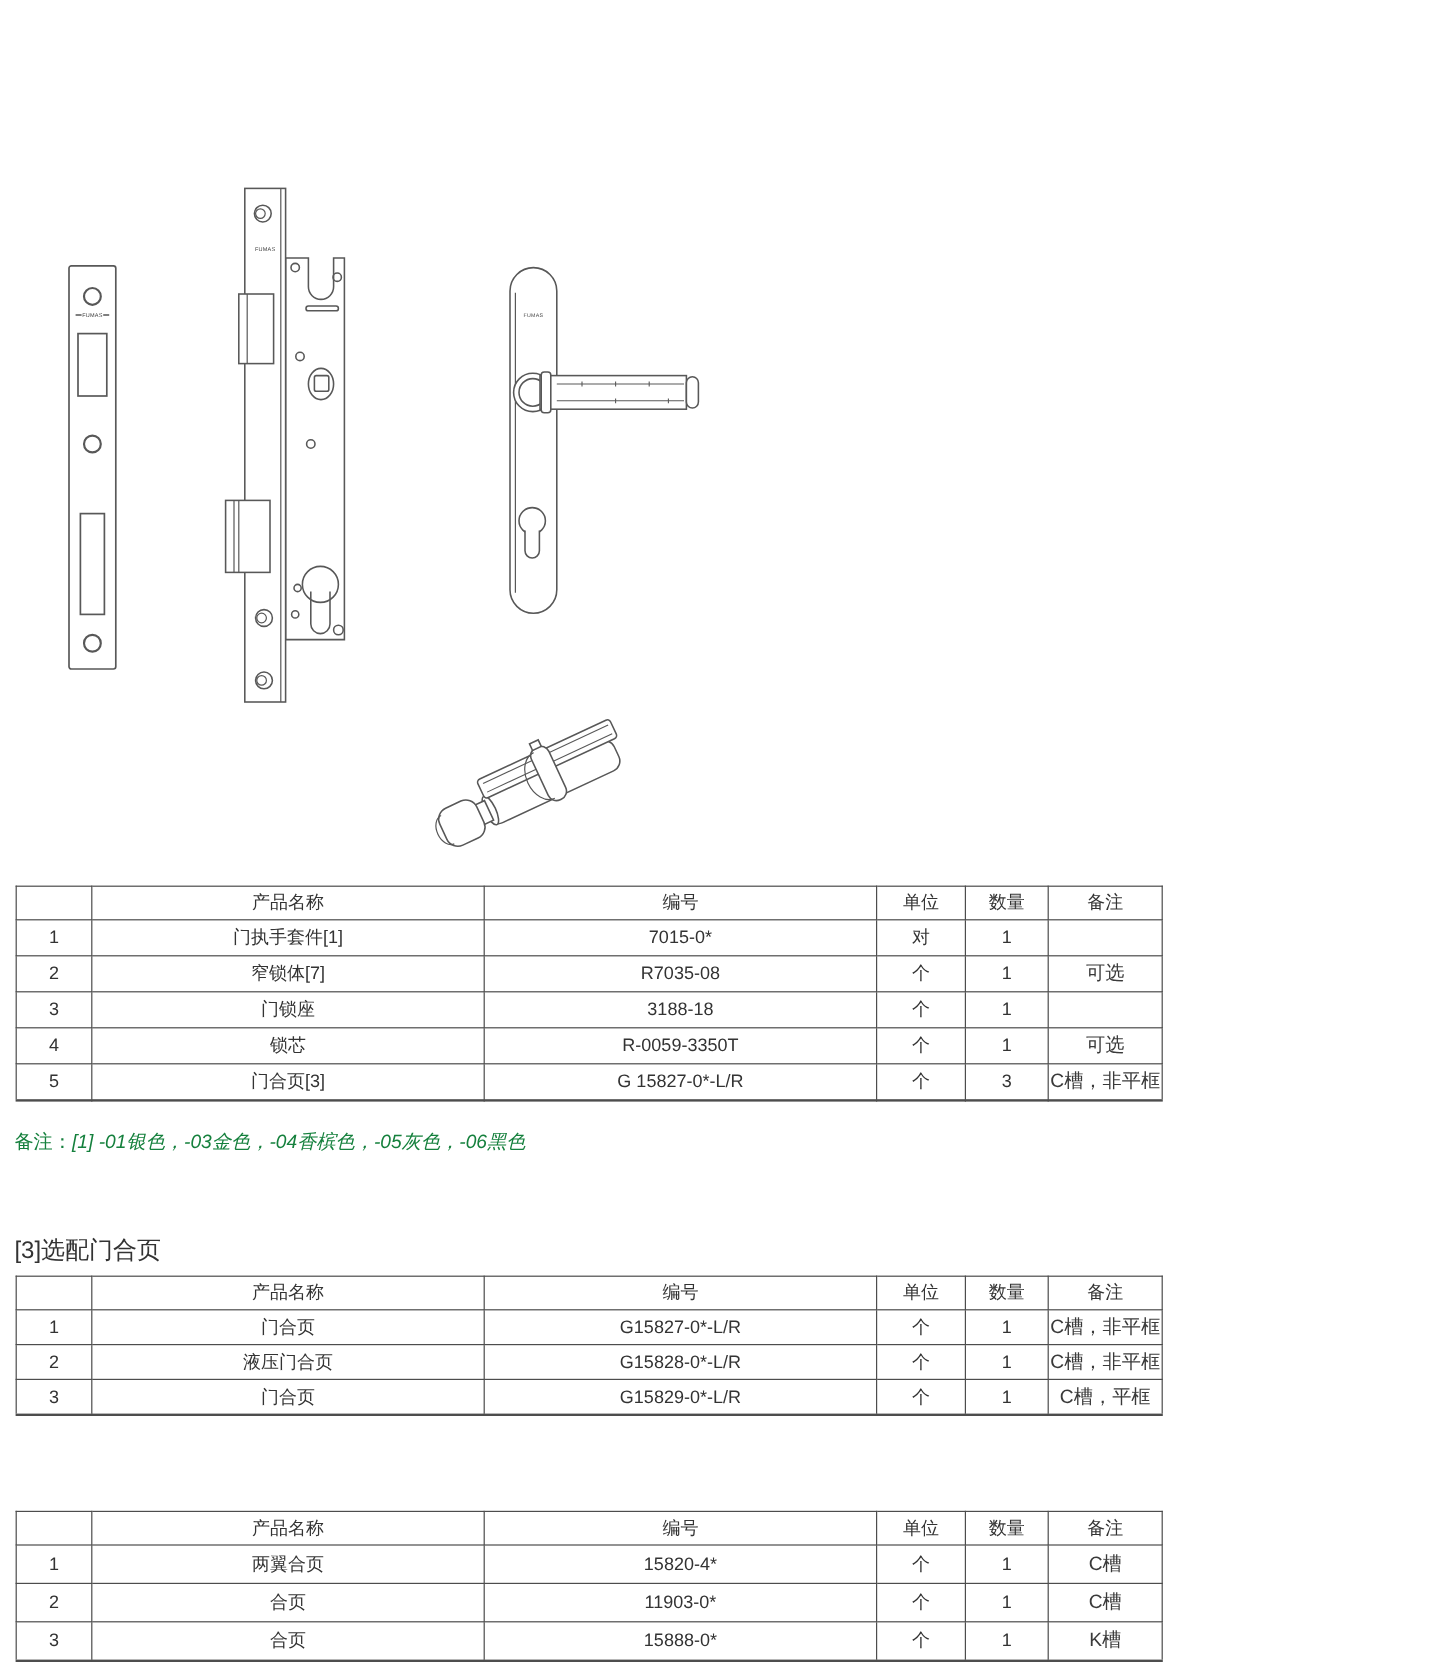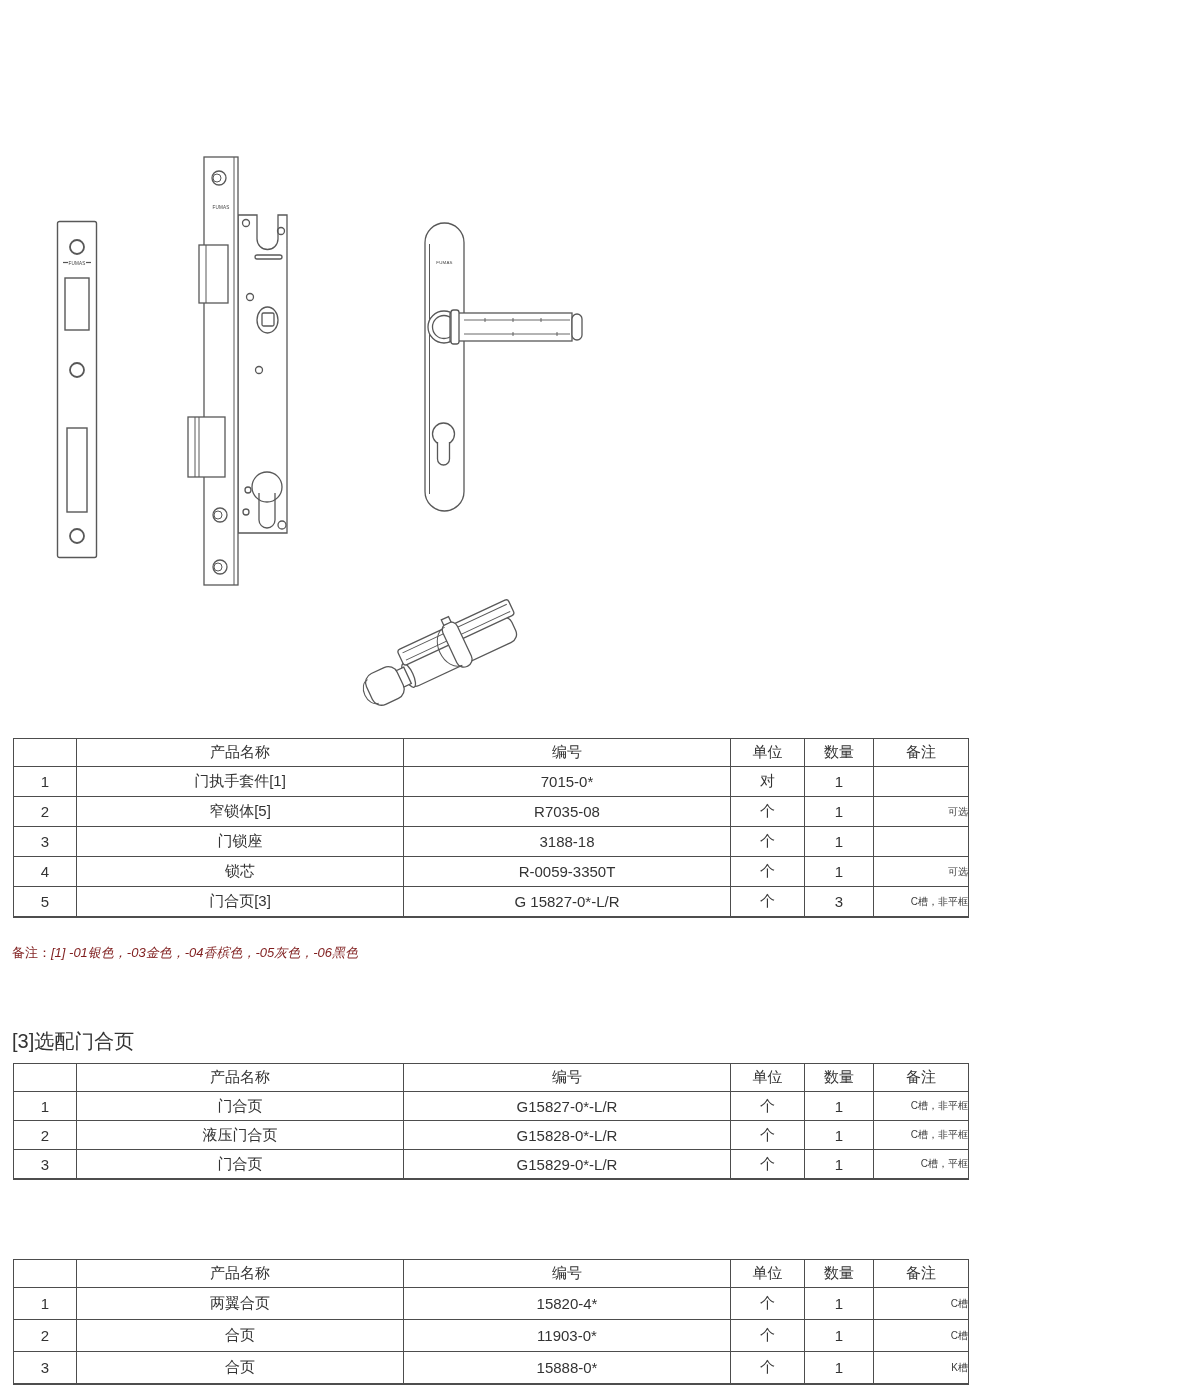--- a/index.html
+++ b/index.html
@@ -7,24 +7,24 @@
         font-family:"Liberation Sans",sans-serif;color:#333;}
   .d{position:absolute;}
   
   .spec{position:absolute;border-collapse:collapse;table-layout:fixed;background:#fff;}
   .spec th,.spec td{border:1px solid #4d4d4d;text-align:center;vertical-align:middle;
         color:#333;font-size:15px;font-weight:400;padding:0;white-space:nowrap;overflow:hidden;}
   .spec thead th{height:27px;}
   .t1 td{height:29px;}
   .t2 td{height:28px;}
   .t3 td{height:31px;}
-  .spec td.remark{font-size:10px;color:#3a3a3a;text-align:right;}
+  .spec td.remark{font-size:16px;color:#3a3a3a;}
   .spec{border-bottom:2px solid #4d4d4d;}
   
-  .notes{position:absolute;left:12px;top:941px;display:flex;font-size:13px;line-height:24px;color:#7f1d1d;}
+  .notes{position:absolute;left:12px;top:941px;display:flex;font-size:16px;line-height:24px;color:#15803d;}
   .notes .nlines div{white-space:nowrap;font-style:italic;}
   .sec-title{position:absolute;font-size:20px;color:#333;white-space:nowrap;}
   .s3{left:12px;top:1028px;}
   .s4{left:12px;top:1296px;}
   svg text{font-family:"Liberation Sans",sans-serif;}
 </style>
 </head>
 <body>
 
 <div class="page">
@@ -237,21 +237,21 @@
       <tr>
         <td>1</td>
         <td>门执手套件[1]</td>
         <td>7015-0*</td>
         <td>对</td>
         <td>1</td>
         <td class="remark"></td>
       </tr>
       <tr>
         <td>2</td>
-        <td>窄锁体[5]</td>
+        <td>窄锁体[7]</td>
         <td>R7035-08</td>
         <td>个</td>
         <td>1</td>
         <td class="remark">可选</td>
       </tr>
       <tr>
         <td>3</td>
         <td>门锁座</td>
         <td>3188-18</td>
         <td>个</td>

